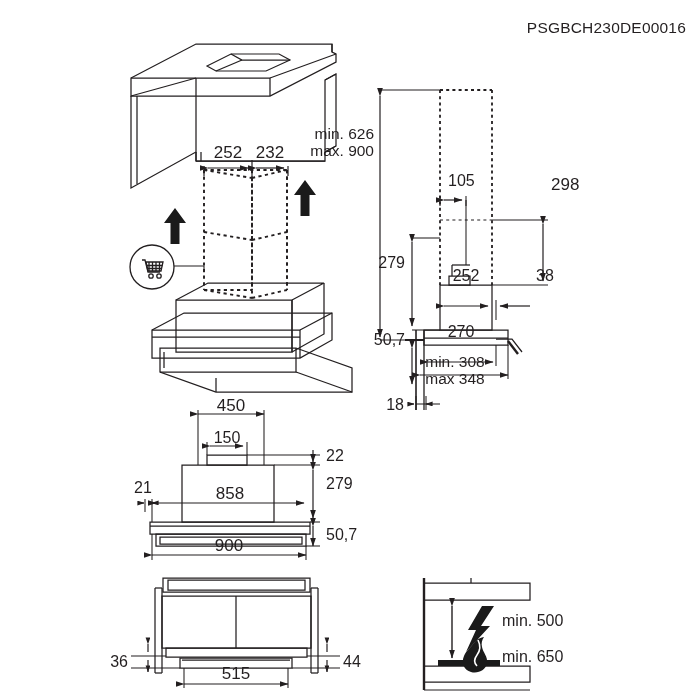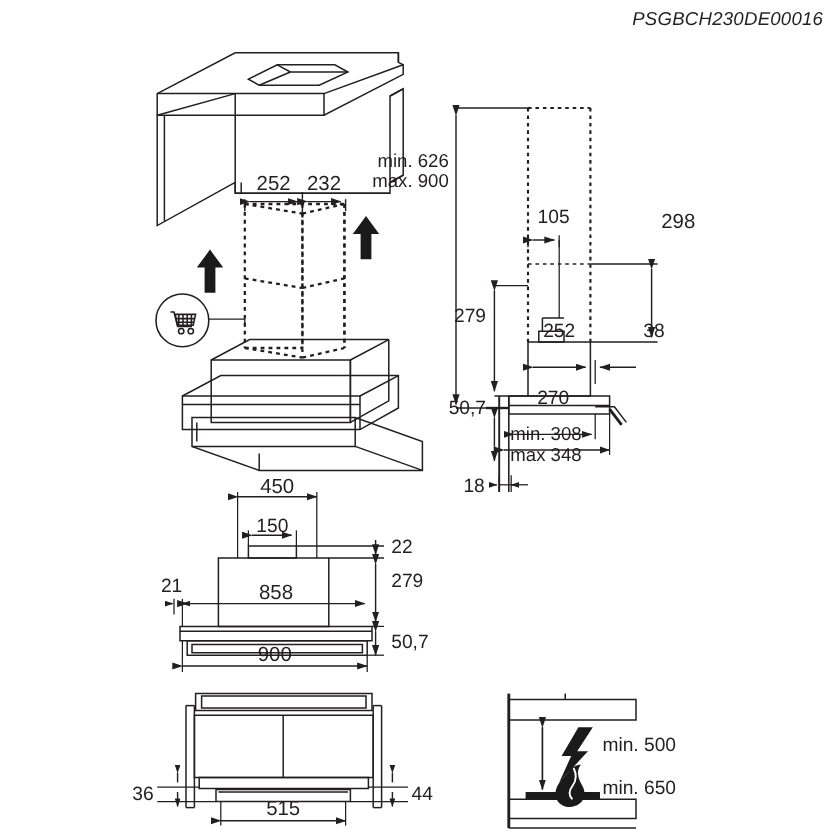--- a/index.html
+++ b/index.html
@@ -1,21 +1,21 @@
 <!DOCTYPE html>
 <html><head>
 <meta charset="utf-8">
 <style>
   html,body{margin:0;padding:0;background:#ffffff;}
   body{width:700px;height:700px;overflow:hidden;
        font-family:"Liberation Sans","DejaVu Sans",sans-serif;color:#1a1a1a;}
   #sheet{position:relative;width:700px;height:700px;background:#fff;}
   #sheet svg{position:absolute;left:0;top:0;}
-  .ttl{position:absolute;right:14px;top:8px;font-size:15.5px;letter-spacing:.2px;
-       color:#231f20;white-space:nowrap;font-style:italic;}
+  .ttl{position:absolute;right:14px;top:19px;font-size:15.5px;letter-spacing:.2px;
+       color:#231f20;white-space:nowrap;}
   text{font-family:"Liberation Sans","DejaVu Sans",sans-serif;fill:#231f20;}
 </style>
 </head>
 <body>
 
 <div id="sheet">
 
   <div class="ttl">PSGBCH230DE00016</div>
 
   <svg width="700" height="700" viewBox="0 0 700 700">

